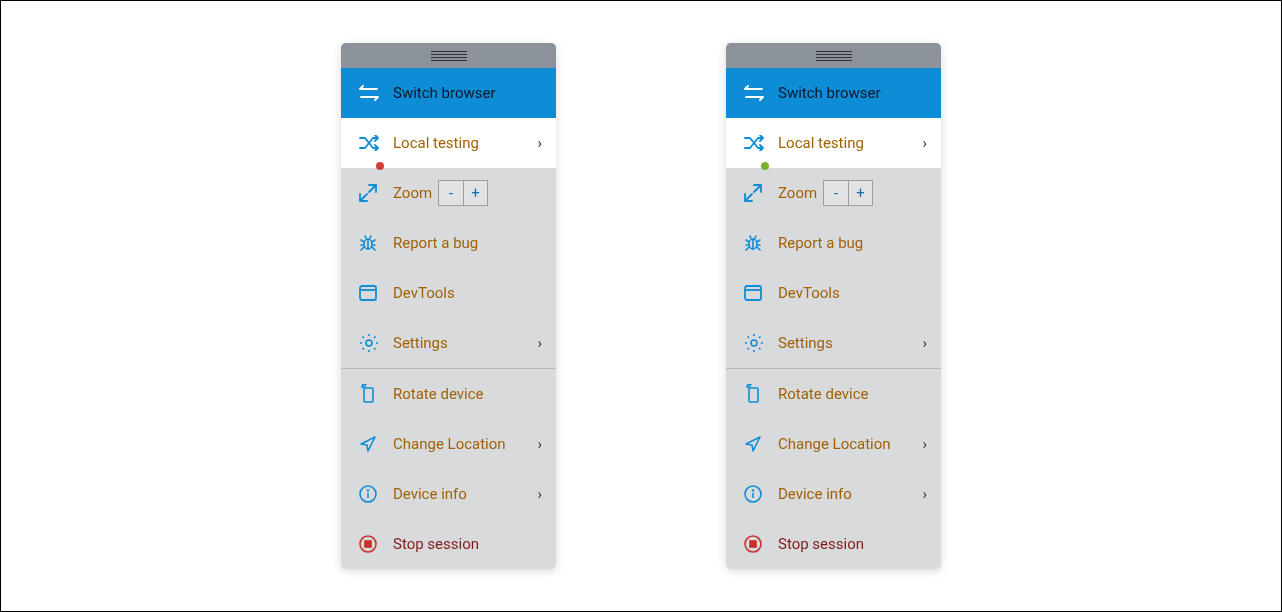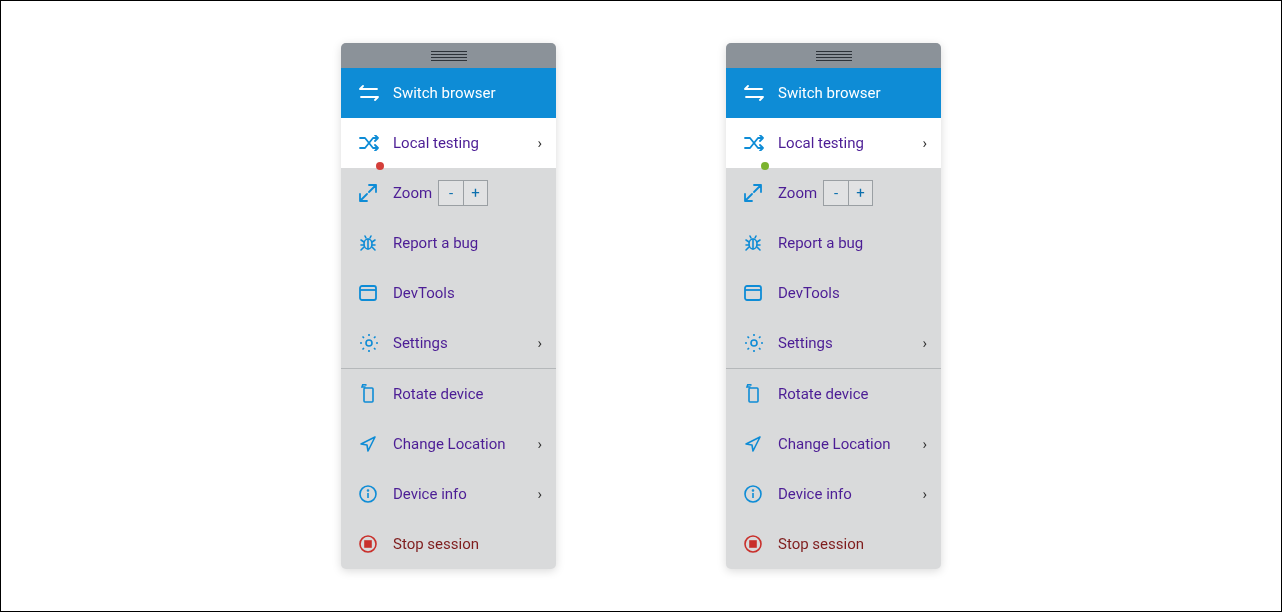--- a/index.html
+++ b/index.html
@@ -39,24 +39,24 @@
   }
   .item .icon-wrap {
     width: 34px;
     display: flex;
     align-items: center;
     justify-content: flex-start;
   }
   .item .label {
     flex: 1;
     font-size: 15px;
-    color: #4c1d95;
+    color: #a16207;
   }
   .item.active { background: #0e8cd6; }
-  .item.active .label { color: #ffffff; }
+  .item.active .label { color: #0f172a; }
   .item.white { background: #fff; }
   .item.danger .label { color: #7f1d1d; }
   .chev { color: #333; font-size: 15px; }
   .zoom-controls {
     display: inline-flex;
     margin-left: 6px;
   }
   .zoom-btn {
     width: 25px;
     height: 26px;

